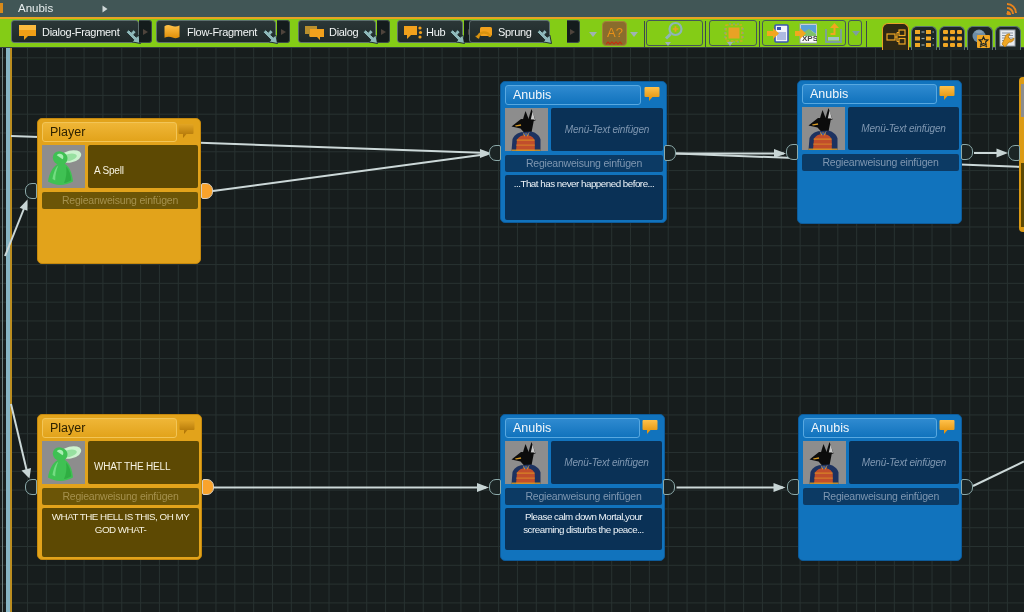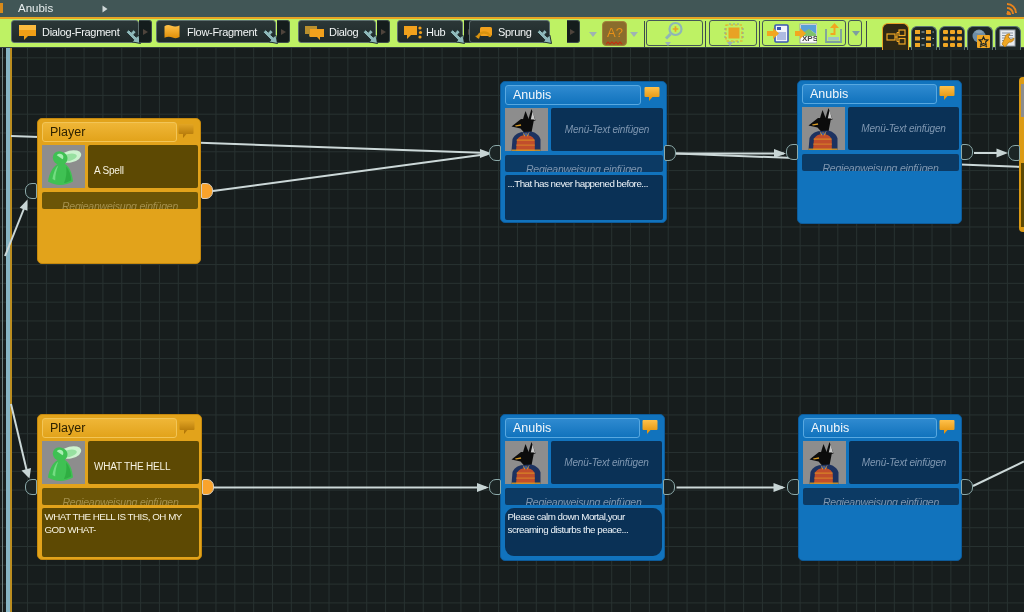--- a/index.html
+++ b/index.html
@@ -6,21 +6,21 @@
   html,body { width:1024px; height:612px; overflow:hidden; background:#161c1c; }
   body { font-family:"Liberation Sans", sans-serif; position:relative; }
   #app { position:absolute; inset:0; width:1024px; height:612px; }
   .abs { position:absolute; }
 
   
   #titlebar { position:absolute; left:0; top:0; width:1024px; height:17px; background:#415656; z-index:30; }
   #titlebar .crumb { position:absolute; left:18px; top:1.5px; font-size:11.5px; color:#e8eeee; }
 
   
-  #toolbar { position:absolute; left:0; top:17px; width:1024px; height:31px; background:#bef264; z-index:30; border-top:2px solid #e9a322; }
+  #toolbar { position:absolute; left:0; top:17px; width:1024px; height:31px; background:#84cc16; z-index:30; border-top:2px solid #e9a322; }
   .tbtn { position:absolute; top:1px; height:23px; background:linear-gradient(#2b3737,#1f2929); border:1px solid #5e7070; border-radius:3px; color:#f2f5f5; font-size:11px; letter-spacing:-0.3px; }
   .tbtn .lbl { position:absolute; top:5px; white-space:nowrap; }
   .tdd { position:absolute; top:1px; height:23px; width:13px; background:#141c1c; border:1px solid #3c4a4a; border-left:none; border-radius:0 3px 3px 0; }
   .tdd:after { content:""; position:absolute; left:3.5px; top:8px; border-left:5px solid #4e443c; border-top:3.5px solid transparent; border-bottom:3.5px solid transparent; }
   .sep { position:absolute; top:2px; height:26px; width:1px; background:#3c4a4a; }
   .chev { position:absolute; width:0; height:0; border-top:5px solid #9fb3b3; border-left:4px solid transparent; border-right:4px solid transparent; top:13px; }
 
   
   #canvas { position:absolute; left:0; top:48px; width:1024px; height:564px;
     background-color:#171d1d;
@@ -44,28 +44,28 @@
   .ntitle { position:absolute; left:4px; top:3px; height:20px; border-radius:3px; }
   .player .ntitle { border:1px solid #f2c557; background:linear-gradient(#efb637,#e2a31b); color:#2e2200; }
   .anubis .ntitle { border:1px solid #58a8e0; background:linear-gradient(#2f8ad0,#1173bd); color:#f4f8fb; }
   .ntitle span { position:absolute; left:7px; top:2px; font-size:12.5px; }
   .bubble { position:absolute; top:4px; width:18px; height:16px; }
   .avatar { position:absolute; left:4px; top:26px; width:43px; height:43px; }
   .menubox, .stripbox, .bodybox { position:absolute; border-radius:2px; }
   .player .menubox, .player .stripbox, .player .bodybox { background:#5d4903; }
   .anubis .menubox, .anubis .stripbox, .anubis .bodybox { background:#0a3156; }
   .menubox { left:50px; top:26px; height:43px; font-size:10px; letter-spacing:-0.2px; overflow:hidden; }
-  .stripbox { left:4px; top:73px; height:17px; text-align:center; font-style:italic; font-size:10.5px; letter-spacing:-0.2px; padding-top:8px; overflow:hidden; }
+  .stripbox { left:4px; top:73px; height:17px; text-align:center; font-size:10.5px; letter-spacing:-0.2px; padding-top:2px; overflow:hidden; }
   .player .stripbox { color:#a5914e; background:#6b5507; }
   .anubis .stripbox { color:#7f97b1; background:#0c3a64; }
   .bodybox { left:4px; top:93px; font-size:9.8px; letter-spacing:-0.5px; line-height:1.38; overflow:hidden; }
   .player .menubox, .player .bodybox { color:#f7f3e2; }
   .anubis .menubox, .anubis .bodybox { color:#eef4f9; }
   .menubox div { padding:20px 6px; }
-  .bodybox div { padding:1.5px 2.5px; }
+  .bodybox div { padding:1.5px 2.5px;text-align:center; }
   .anubis .menubox div.it { font-style:italic; color:#7f97b1; text-align:center; padding-top:15.5px; }
 
   .pin { position:absolute; width:12px; height:16px; background:#1b2424; border:1.5px solid #8caaaa; z-index:6; }
   .pin.in { border-radius:7px 2px 2px 7px; }
   .pin.out { border-radius:2px 7px 7px 2px; }
   .pin.orange { background:#f9a32c; border-color:#d8cfc0; }
 
   
   #note { position:absolute; left:260px; top:266px; width:165px; height:74px; background:rgba(10,12,12,0.94); border-radius:10px; z-index:5; }
   #note .date { position:absolute; right:6px; top:3.5px; color:#f09413; font-size:9.5px; font-weight:bold; }
@@ -234,21 +234,21 @@
         <path d="M1.5 2 Q1.5 1 2.5 1 H15.5 Q16.5 1 16.5 2 V10 Q16.5 11 15.5 11 H9.5 L6 15 V11 H2.5 Q1.5 11 1.5 10 Z" fill="url(#abg)"></path>
       </svg>
     <svg class="avatar" viewBox="0 0 43 43">
         <rect width="43" height="43" fill="#8d8d8d"></rect>
         <use href="#anubis1"></use>
       </svg>
     <div class="menubox" style="width:111px;">
         <div class="it">Menü-Text einfügen</div>
       </div>
     <div class="stripbox" style="width:157px;">Regieanweisung einfügen</div>
-    <div class="bodybox" style="width:157px;height:48px;border-radius:9px;">
+    <div class="bodybox" style="width:157px;height:42px;">
         <div>Please calm down Mortal,your screaming disturbs the peace...</div>
       </div>
   </div>
   <div class="pin in" style="left:489px;top:479px;"></div>
   <div class="pin out" style="left:663px;top:479px;"></div>
 
   <div class="node anubis" style="left:798px;top:414px;width:164px;height:147px;">
     <div class="ntitle" style="width:134px;">
         <span>Anubis</span>
       </div>

